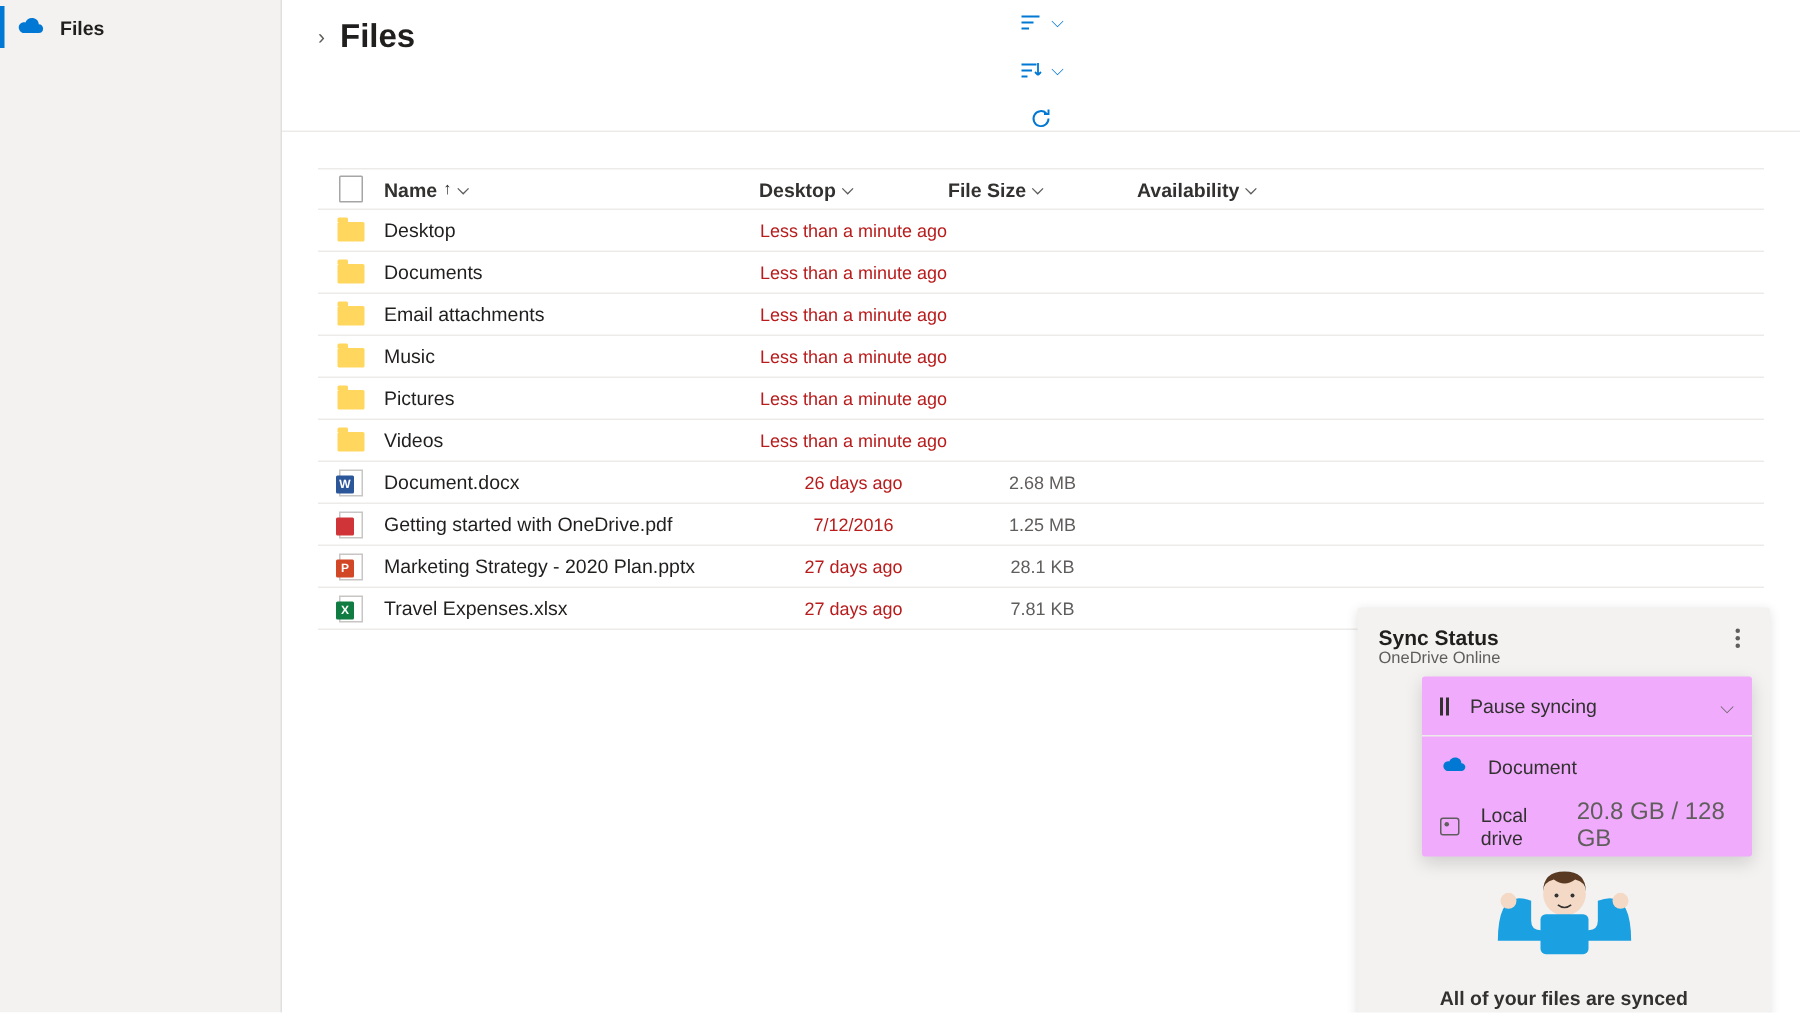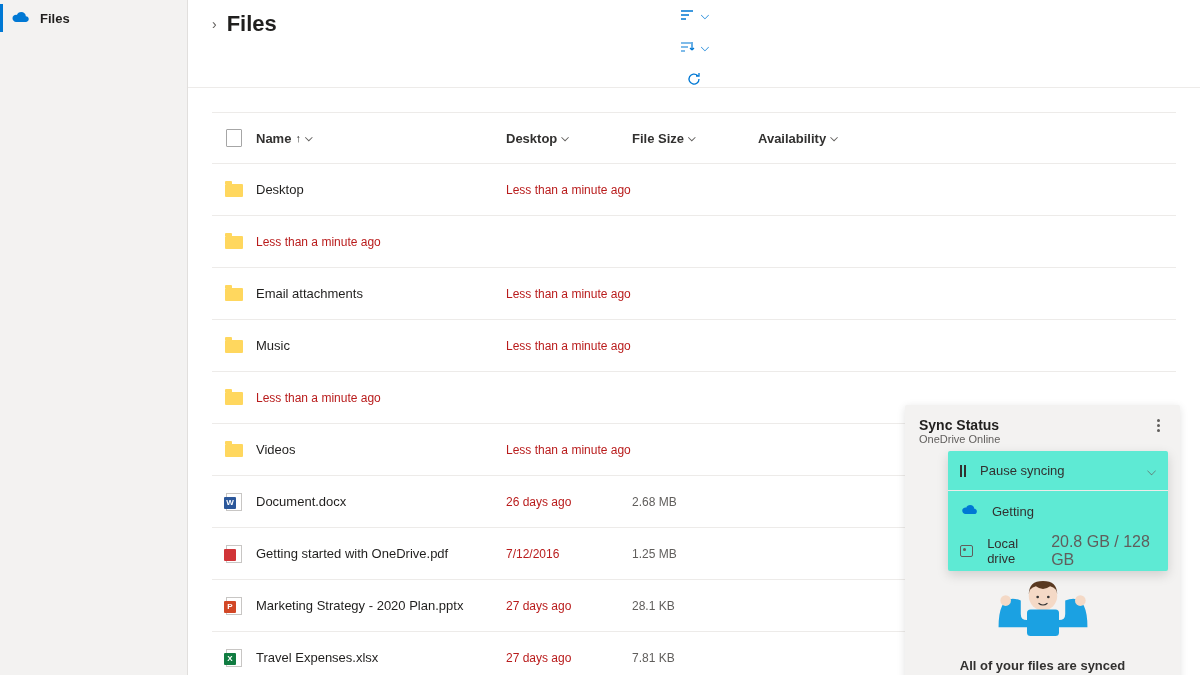--- a/index.html
+++ b/index.html
@@ -10,21 +10,21 @@
   .sidebar-label { font-size: 13px; font-weight: 600; color: #201f1e; }
   .main { position: absolute; left: 188px; right: 0; top: 0; bottom: 0; background: #fff; }
   .breadcrumb-bar { display: flex; align-items: center; height: 48px; padding: 0 24px; }
   .crumb-chev { color: #605e5c; margin-right: 10px; font-size: 14px; }
   .crumb-title { font-size: 22px; font-weight: 600; color: #201f1e; }
   .toolbar { display: flex; align-items: center; justify-content: flex-end; height: 40px; padding: 0 24px; gap: 16px; border-bottom: 1px solid #edebe9; flex-direction: column; }
   .tool-btn { display: inline-flex; align-items: center; gap: 6px; color: #0078d4; cursor: pointer; font-size: 14px; }
   .tool-divider { width: 1px; height: 20px; background: #c8c6c4; margin: 0 2px; }
   .icon-svg { width: 16px; height: 16px; display: inline-block; }
   .table-wrap { padding: 24px 24px 0 24px; }
-  .row { display: flex; align-items: center; height: 52px; border-bottom: 1px solid #edebe9; }
+  .row { display: flex; align-items: center; height: 28px; border-bottom: 1px solid #edebe9; text-align: center; }
   .row.header { border-top: 1px solid #edebe9; font-weight: 600; color: #323130; }
   .col-icon { width: 44px; display: flex; justify-content: center; }
   .col-name { flex: 0 0 250px; display: flex; align-items: center; gap: 6px; }
   .col-mod { flex: 0 0 126px; color: #b91c1c; font-size: 12px; }
   .col-size { flex: 0 0 126px; color: #605e5c; font-size: 12px; }
   .col-avail { flex: 1; color: #605e5c; font-size: 12px; }
   .hdr-label { color: #323130; font-size: 13px; font-weight: 600; display: inline-flex; align-items: center; gap: 4px; }
   .row-name { color: #201f1e; font-size: 13px; }
   .sort-chev { color: #605e5c; font-size: 10px; }
   .arrow-up { font-size: 11px; }
@@ -39,21 +39,21 @@
   .ico-ppt::after { content: "P"; position: absolute; left: -3px; top: 3px; width: 12px; height: 12px; background: #d24726; color: #fff; font-size: 8px; font-weight: bold; text-align: center; line-height: 12px; border-radius: 1px; }
   .ico-xls { width: 16px; height: 18px; background: #fff; border: 1px solid #c8c6c4; position: relative; }
   .ico-xls::after { content: "X"; position: absolute; left: -3px; top: 3px; width: 12px; height: 12px; background: #107c41; color: #fff; font-size: 8px; font-weight: bold; text-align: center; line-height: 12px; border-radius: 1px; }
   
   .sync-panel { position: absolute; right: 20px; top: 405px; width: 275px; background: #f3f2f1; border-radius: 2px; box-shadow: 0 2px 8px rgba(0,0,0,0.12); padding: 12px 14px 20px 14px; }
   .sync-header { display: flex; justify-content: space-between; align-items: flex-start; }
   .sync-title { font-size: 14px; font-weight: 600; color: #201f1e; }
   .sync-sub { font-size: 11px; color: #605e5c; }
   .more-dots { width: 16px; height: 16px; cursor: pointer; display: flex; flex-direction: column; justify-content: center; align-items: center; gap: 2px; }
   .more-dots span { width: 3px; height: 3px; background: #605e5c; border-radius: 50%; }
-  .dropdown { position: absolute; right: 12px; top: 46px; width: 220px; background: #5eead4; box-shadow: 0 4px 12px rgba(0,0,0,0.15); border-radius: 2px; z-index: 10; }
+  .dropdown { position: absolute; right: 12px; top: 46px; width: 220px; background: #f0abfc; box-shadow: 0 4px 12px rgba(0,0,0,0.15); border-radius: 2px; z-index: 10; }
   .dd-row { display: flex; align-items: center; height: 40px; padding: 0 12px; gap: 14px; font-size: 13px; color: #323130; }
   .dd-row.action { border-bottom: 1px solid #edebe9; cursor: pointer; justify-content: space-between; }
   .dd-left { display: flex; align-items: center; gap: 14px; }
   .dd-sub { font-size: 16px; color: #605e5c; }
   .pause-ico { display: inline-flex; gap: 2px; }
   .pause-ico span { width: 2px; height: 12px; background: #323130; }
   .drive-ico { width: 16px; height: 12px; border: 1.5px solid #605e5c; border-radius: 2px; position: relative; }
   .drive-ico::after { content: ""; position: absolute; left: 2px; top: 2px; width: 3px; height: 3px; border-radius: 50%; background: #605e5c; }
   .sync-illus { margin-top: 120px; text-align: center; }
   .person-svg { width: 110px; height: 80px; }
@@ -147,20 +147,23 @@
             <span class="row-name">Desktop</span>
           </div>
           <div class="col-mod">Less than a minute ago</div>
           <div class="col-size"></div>
           <div class="col-avail"></div>
         </div>
         <div class="row">
           <div class="col-icon">
             <span class="ico-folder"></span>
           </div>
+          <div class="col-name">
+            <span class="row-name">Documents</span>
+          </div>
           <div class="col-mod">Less than a minute ago</div>
           <div class="col-size"></div>
           <div class="col-avail"></div>
         </div>
         <div class="row">
           <div class="col-icon">
             <span class="ico-folder"></span>
           </div>
           <div class="col-name">
             <span class="row-name">Email attachments</span>
@@ -176,20 +179,23 @@
           <div class="col-name">
             <span class="row-name">Music</span>
           </div>
           <div class="col-mod">Less than a minute ago</div>
           <div class="col-size"></div>
           <div class="col-avail"></div>
         </div>
         <div class="row">
           <div class="col-icon">
             <span class="ico-folder"></span>
+          </div>
+          <div class="col-name">
+            <span class="row-name">Pictures</span>
           </div>
           <div class="col-mod">Less than a minute ago</div>
           <div class="col-size"></div>
           <div class="col-avail"></div>
         </div>
         <div class="row">
           <div class="col-icon">
             <span class="ico-folder"></span>
           </div>
           <div class="col-name">
@@ -270,21 +276,21 @@
         <span>Pause syncing</span>
       </div>
       <span style="font-size:12px;color:#605e5c;">⌵</span>
     </div>
     <div class="dd-row">
       <span class="cloud-small">
         <svg viewBox="0 0 24 16">
             <path d="M19 7c0-3-2.5-5-5.5-5C11 2 9 3.5 8.3 5.5 8 5.5 7.7 5.4 7.3 5.4 5 5.4 3 7.2 3 9.5S5 14 7.3 14H19c2 0 3.5-1.5 3.5-3.5S21 7 19 7z" fill="#0078d4"></path>
           </svg>
       </span>
-      <span>Getting</span>
+      <span>Document</span>
     </div>
     <div class="dd-row" style="justify-content:space-between;">
       <div class="dd-left">
         <span class="drive-ico"></span>
         <span>Local drive</span>
       </div>
       <span class="dd-sub">20.8 GB / 128 GB</span>
     </div>
   </div>
 

